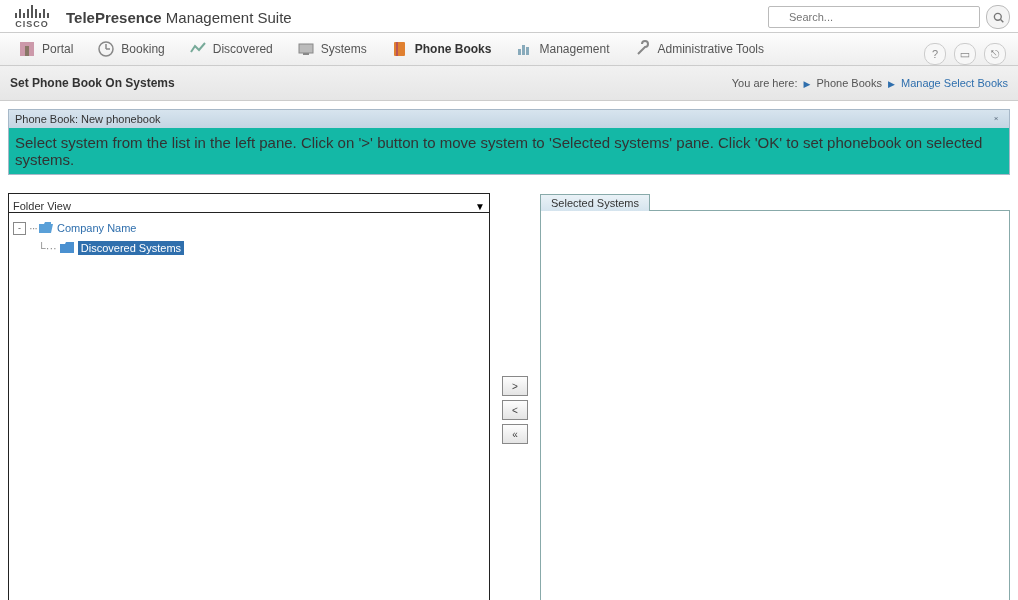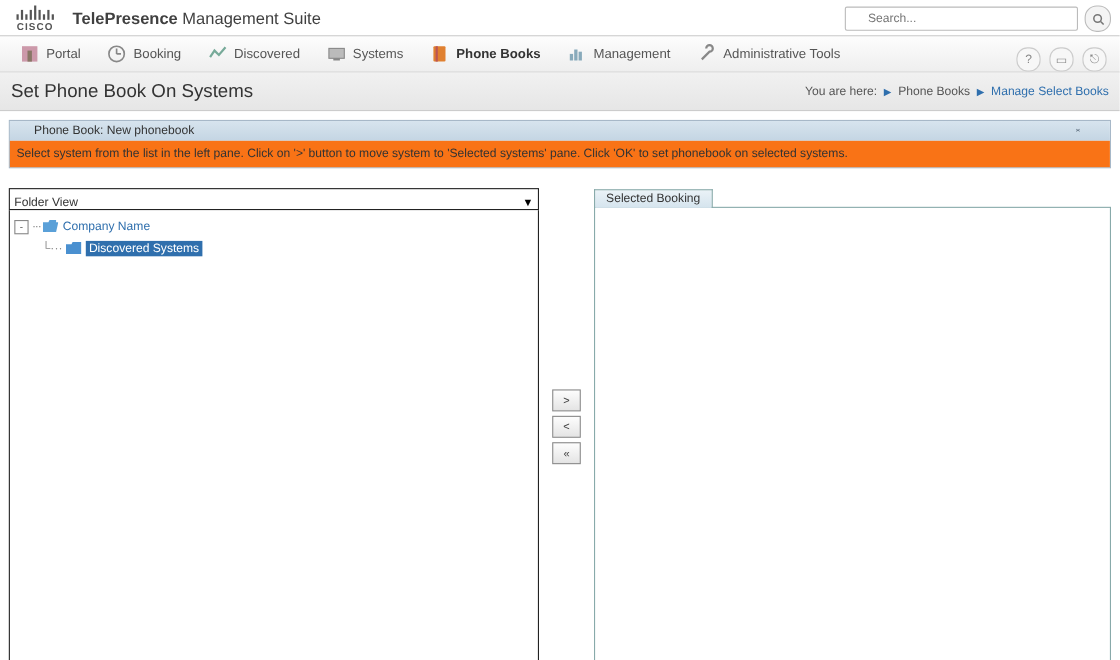--- a/index.html
+++ b/index.html
@@ -20,31 +20,31 @@
 .nav{display:flex;align-items:flex-end;border-top:1px solid #ccc;border-bottom:1px solid #ccc;background:linear-gradient(#fdfdfd,#eeeeee);height:32px;padding:0 6px}
 .nav-item{display:flex;align-items:center;padding:0 12px;height:32px;cursor:pointer;color:#555}
 .nav-item.active{font-weight:bold;color:#333}
 .nav-ic{width:18px;height:18px;margin-right:6px;display:flex;align-items:center;justify-content:center}
 .nav-ic svg{width:18px;height:18px}
 .nav-spacer{flex:1}
 .nav-util{display:flex;gap:8px;padding-right:6px}
 .util-ic{width:20px;height:20px;border-radius:10px;border:1px solid #ccc;background:#f7f7f7;display:flex;align-items:center;justify-content:center;cursor:pointer;color:#888;font-size:11px}
 
 .page-bar{display:flex;align-items:center;background:linear-gradient(#f1f1f1,#e6e6e6);border-bottom:1px solid #ccc;height:34px;padding:0 10px}
-.page-title{font-size:17px;font-weight:normal;color:#333}
+.page-title{font-size:12px;font-weight:bold;color:#333}
 .page-bar-spacer{flex:1}
 .breadcrumb{font-size:11px;color:#555}
 .breadcrumb a{color:#2f6fad;text-decoration:none}
 .bc-sep{color:#2f6fad;margin:0 3px;font-size:9px}
 
 .strip{margin:8px 8px 0 8px;border:1px solid #a7b8c8}
-.strip-head{background:linear-gradient(#d7e4ee,#c4d5e3);padding:3px 22px;font-size:11px;display:flex;align-items:center}
+.strip-head{background:linear-gradient(#d7e4ee,#c4d5e3);padding:3px 6px;font-size:11px;display:flex;align-items:center}
 .strip-head-spacer{flex:1}
 .strip-toggle{width:14px;color:#6a7a8a;display:flex;flex-direction:column;align-items:center;line-height:5px;font-size:8px;cursor:pointer}
-.strip-body{padding:6px;font-size:11px;background:#f97316}
+.strip-body{padding:6px;font-size:15px;background:#14b8a6}
 
 .main{display:flex;padding:18px 8px 8px 8px;gap:8px}
 .left-col{width:482px}
 .folder-head{border:1px solid #222;border-bottom:1px solid #222;background:#fff;height:18px;display:flex;align-items:flex-end;padding:0 4px;font-size:11px;position:relative}
 .fv-caret{position:absolute;right:4px;font-size:10px;color:#000}
 .folder-body{border:1px solid #222;border-top:none;height:400px;background:#fff;padding:6px 4px;font-size:11px;overflow:auto}
 .tree-row{display:flex;align-items:center;height:18px}
 .tree-toggle{width:11px;height:11px;border:1px solid #888;display:flex;align-items:center;justify-content:center;font-size:9px;line-height:9px;color:#555;margin-right:3px;cursor:pointer;background:#fff}
 .tree-dots{color:#888;margin-right:2px;letter-spacing:-1px}
 .folder-ic{width:14px;height:12px;margin-right:4px}
@@ -218,16 +218,16 @@
     </div>
   </div>
 
   <div class="mid-col">
     <div class="move-btn">&gt;</div>
     <div class="move-btn">&lt;</div>
     <div class="move-btn">«</div>
   </div>
 
   <div class="right-col">
-    <div class="sel-tab">Selected Booking</div>
+    <div class="sel-tab">Selected Systems</div>
     <div class="sel-body"></div>
   </div>
 </div>
 
 </body></html>

